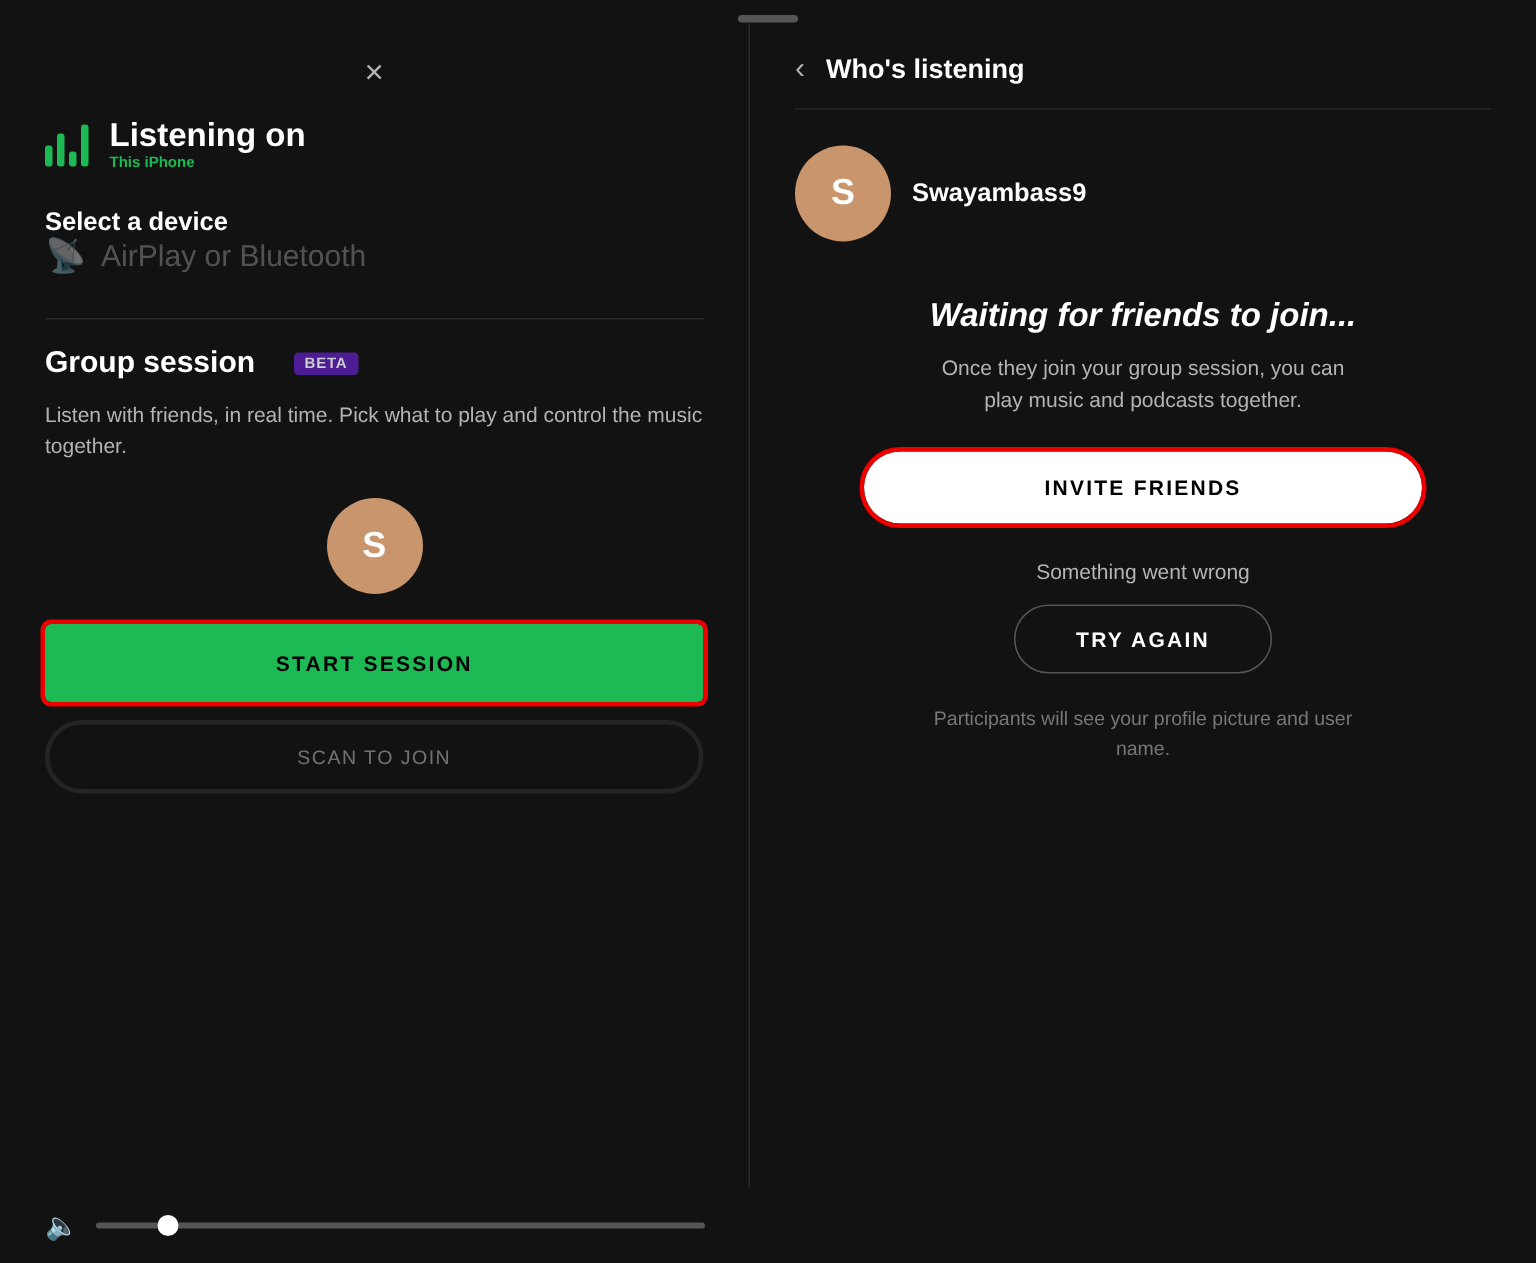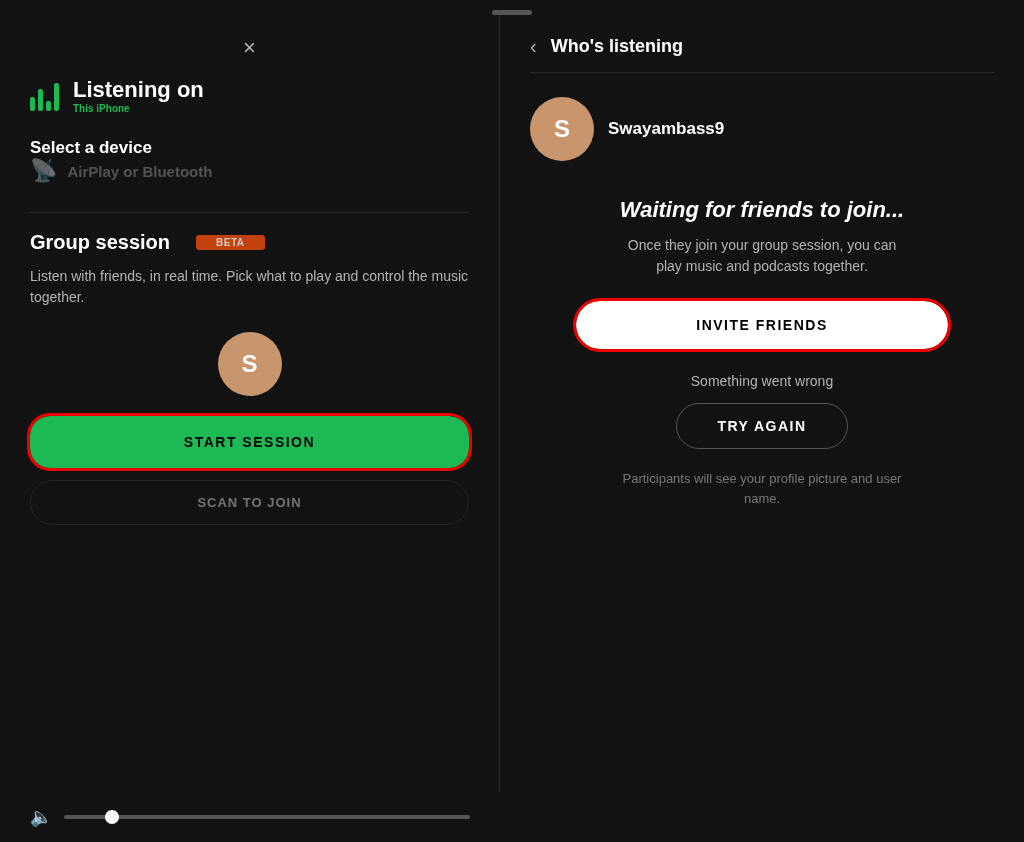--- a/index.html
+++ b/index.html
@@ -100,23 +100,22 @@
       gap: 10px;
       opacity: 0.4;
     }
 
     .wifi-icon {
       font-size: 22px;
       color: #b3b3b3;
     }
 
     .device-name {
-      font-size: 15px;
-      color: #b3b3b3;
-      font-weight: bold;
+      font-size: 20px;
+      color: #b3b3b3;
     }
 
     .divider {
       height: 1px;
       background: #282828;
       margin: 18px 0;
     }
 
     .group-session-section {
       display: flex;
@@ -129,25 +128,25 @@
       gap: 26px;
       margin-bottom: 12px;
     }
 
     .group-session-title {
       font-size: 20px;
       font-weight: 700;
     }
 
     .beta-badge {
-      background: #c2410c;
+      background: #4c1d95;
       color: #ccc;
       font-size: 10px;
       font-weight: 700;
-      padding: 2px 20px;
+      padding: 2px 7px;
       border-radius: 3px;
       letter-spacing: 0.5px;
       text-align: center;
     }
 
     .group-session-desc {
       font-size: 14px;
       color: #b3b3b3;
       line-height: 1.5;
       margin-bottom: 24px;
@@ -168,39 +167,39 @@
       align-items: center;
       justify-content: center;
       font-size: 24px;
       font-weight: 700;
       color: #fff;
     }
 
     .start-session-btn {
       background: #1db954;
       border: none;
-      border-radius: 20px;
+      border-radius: 4px;
       color: #000;
       font-size: 14px;
       font-weight: 700;
       letter-spacing: 1.5px;
       padding: 18px 20px;
       cursor: pointer;
       width: 100%;
       outline: 3px solid #e00;
       margin-bottom: 12px;
     }
 
     .scan-to-join-btn {
       background: transparent;
-      border: 1px solid #404040;
+      border: 3px solid #404040;
       border-radius: 30px;
       color: #fff;
       font-size: 13px;
-      font-weight: 700;
+      font-weight: 400;
       letter-spacing: 1px;
       padding: 14px 20px;
       cursor: pointer;
       width: 100%;
       opacity: 0.4;
     }
 
     
     .bottom-bar {
       position: absolute;

